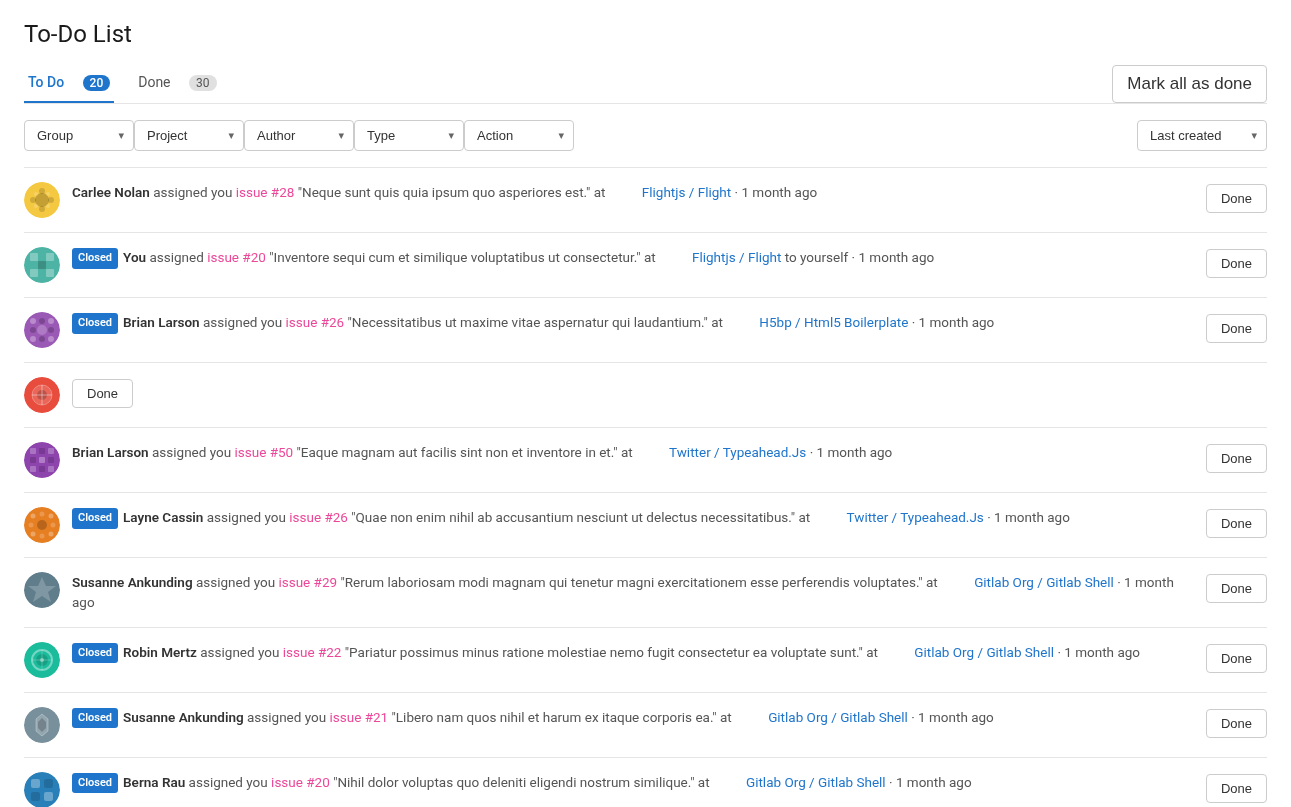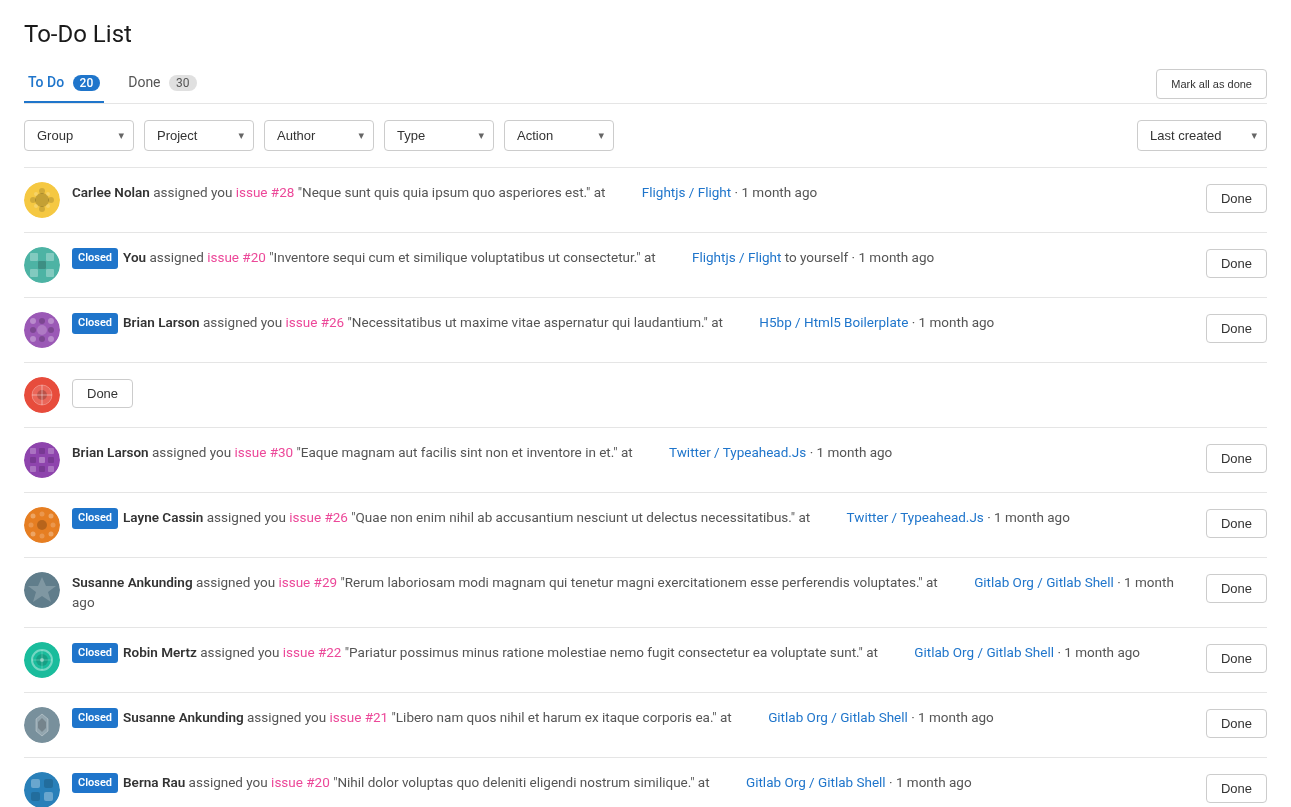--- a/index.html
+++ b/index.html
@@ -3,24 +3,24 @@
   <meta charset="utf-8">
   <style>
     * { box-sizing: border-box; margin: 0; padding: 0; }
     body { font-family: -apple-system, BlinkMacSystemFont, 'Segoe UI', Roboto, sans-serif; font-size: 14px; color: #333; background: #fff; }
     .page { padding: 20px 24px; max-width: 1291px; }
     h1 { font-size: 24px; font-weight: 400; margin-bottom: 16px; color: #1a1a1a; }
     .tabs { display: flex; align-items: center; justify-content: space-between; border-bottom: 1px solid #e5e5e5; margin-bottom: 16px; }
     .tab-group { display: flex; gap: 0; }
     .tab { padding: 10px 4px; margin-right: 20px; font-size: 14px; cursor: pointer; color: #555; border-bottom: 2px solid transparent; text-decoration: none; }
     .tab.active { color: #1f75cb; border-bottom: 2px solid #1f75cb; font-weight: 500; }
-    .tab .count { display: inline-block; background: #e0e0e0; border-radius: 10px; padding: 1px 7px; font-size: 12px; margin-left: 5px; color: #555; }
+    .tab .count { display: inline-block; background: #e0e0e0; border-radius: 10px; padding: 1px 7px; font-size: 12px; margin-left: 15px; color: #555; }
     .tab.active .count { background: #1f75cb; color: #fff; }
-    .mark-all-btn { border: 1px solid #ccc; background: #fff; padding: 8px 14px; border-radius: 4px; cursor: pointer; font-size: 11px; color: #333; white-space: nowrap; }
-    .filters { display: flex; gap: 10px; margin-bottom: 16px; flex-wrap: wrap; }
+    .mark-all-btn { border: 1px solid #ccc; background: #fff; padding: 8px 14px; border-radius: 4px; cursor: pointer; font-size: 17px; color: #333; white-space: nowrap; }
+    .filters { display: flex; margin-bottom: 16px; flex-wrap: wrap; }
     .filter-select { position: relative; display: inline-flex; align-items: center; }
     .filter-select select { appearance: none; border: 1px solid #ccc; border-radius: 4px; padding: 7px 28px 7px 12px; font-size: 13px; color: #333; background: #fff; cursor: pointer; min-width: 110px; }
     .filter-select::after { content: '▾'; position: absolute; right: 10px; pointer-events: none; color: #666; font-size: 11px; }
     .filter-sort { margin-left: auto; }
     .filter-sort select { min-width: 130px; }
     .list { border-top: 1px solid #e5e5e5; }
     .todo-item { display: flex; align-items: flex-start; padding: 14px 0; border-bottom: 1px solid #e5e5e5; gap: 12px; }
     .avatar { width: 36px; height: 36px; border-radius: 50%; flex-shrink: 0; overflow: hidden; display: flex; align-items: center; justify-content: center; }
     .avatar svg { width: 36px; height: 36px; }
     .item-content { flex: 1; font-size: 13.5px; line-height: 1.5; }
@@ -154,21 +154,21 @@
             <rect x="15" y="6" width="6" height="6" fill="rgba(0,0,0,0.15)" rx="1"></rect>
             <rect x="24" y="6" width="6" height="6" fill="rgba(255,255,255,0.25)" rx="1"></rect>
             <rect x="6" y="15" width="6" height="6" fill="rgba(0,0,0,0.15)" rx="1"></rect>
             <rect x="15" y="15" width="6" height="6" fill="rgba(255,255,255,0.3)" rx="1"></rect>
             <rect x="24" y="15" width="6" height="6" fill="rgba(0,0,0,0.15)" rx="1"></rect>
             <rect x="6" y="24" width="6" height="6" fill="rgba(255,255,255,0.25)" rx="1"></rect>
             <rect x="15" y="24" width="6" height="6" fill="rgba(0,0,0,0.15)" rx="1"></rect>
             <rect x="24" y="24" width="6" height="6" fill="rgba(255,255,255,0.25)" rx="1"></rect>
           </svg>
         </div>
-        <div class="item-content"><span class="author-name">Brian Larson</span> <span class="item-text">assigned you </span><a class="issue-link" href="#">issue #30</a> <span class="item-text">"Eaque magnam aut facilis sint non et inventore in et."</span> <span class="item-text">at </span><a class="project-link" href="#">Twitter / Typeahead.Js</a> <span class="item-text">· 1 month ago</span></div>
+        <div class="item-content"><span class="author-name">Brian Larson</span> <span class="item-text">assigned you </span><a class="issue-link" href="#">issue #50</a> <span class="item-text">"Eaque magnam aut facilis sint non et inventore in et."</span> <span class="item-text">at </span><a class="project-link" href="#">Twitter / Typeahead.Js</a> <span class="item-text">· 1 month ago</span></div>
         <button class="done-btn">Done</button>
       </div>
       <div class="todo-item">
         <div class="avatar">
           <svg xmlns="http://www.w3.org/2000/svg" width="36" height="36" viewBox="0 0 36 36">
             <rect width="36" height="36" fill="#e67e22" rx="18"></rect>
             <circle cx="9" cy="9" r="2.5" fill="rgba(255,255,255,0.3)"></circle>
             <circle cx="18" cy="7" r="2.5" fill="rgba(255,255,255,0.2)"></circle>
             <circle cx="27" cy="9" r="2.5" fill="rgba(255,255,255,0.3)"></circle>
             <circle cx="7" cy="18" r="2.5" fill="rgba(255,255,255,0.2)"></circle>

